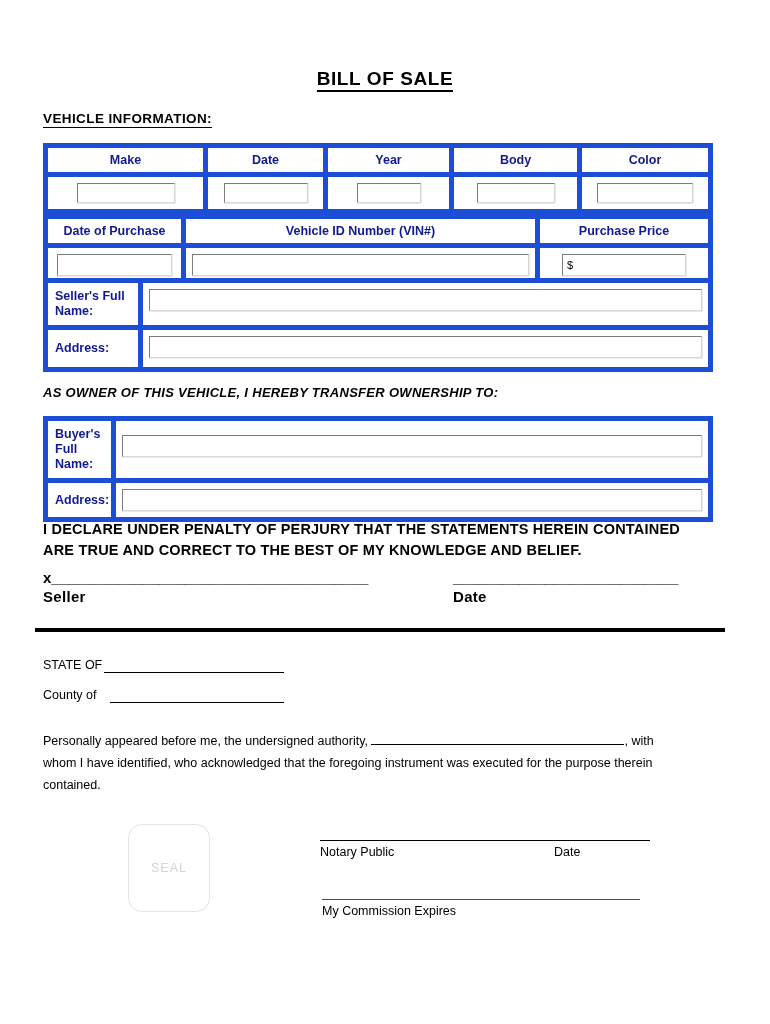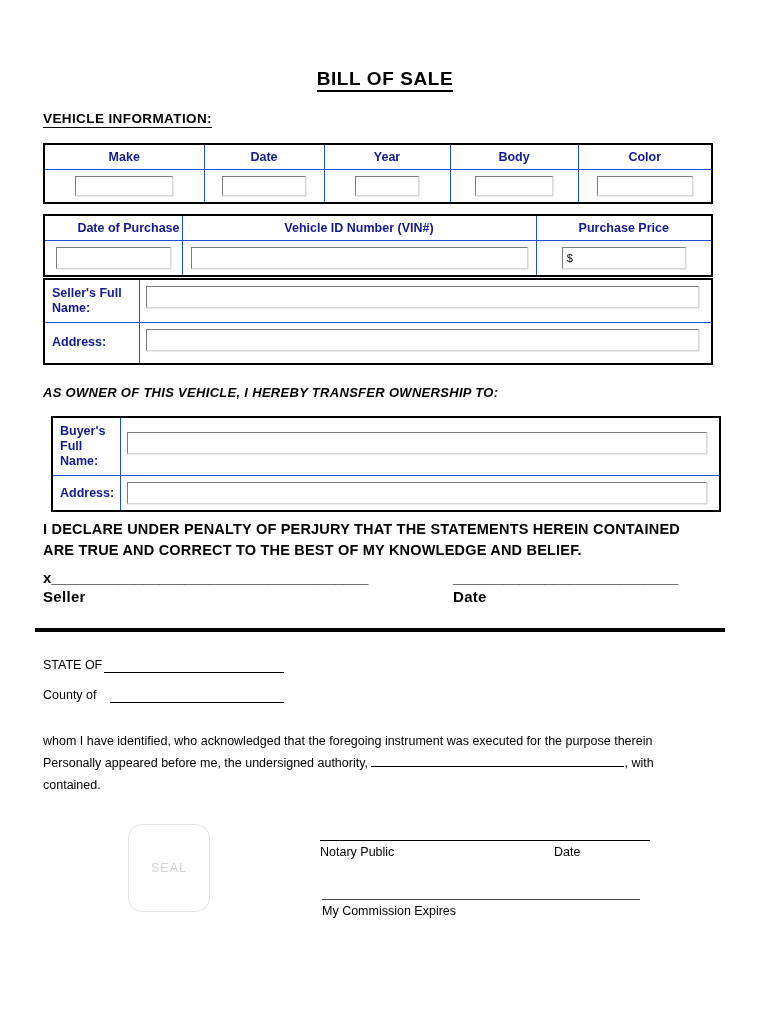--- a/index.html
+++ b/index.html
@@ -42,21 +42,21 @@
   .section-head span { border-bottom: 1.5px solid #000; padding-bottom: 1px; }
 
   
   .ftable {
     position: absolute;
     border: 2px solid #000;
     border-collapse: collapse;
     background: #fff;
   }
   .ftable td {
-    border: 1px solid #1d4ed8;
+    border: 5px solid #1d4ed8;
     padding: 0;
     vertical-align: top;
   }
   .hdr-cell {
     text-align: center;
     color: #111a8f;
     font-weight: bold;
     font-size: 12.5px;
     padding: 5px 2px 5px 2px !important;
     vertical-align: middle !important;
@@ -224,21 +224,21 @@
       <td class="fld-cell ctr">
         <span class="inp" style="width:96px;"></span>
       </td>
     </tr>
   </tbody>
     </table>
 
   <table class="ftable" style="top:214px; left:43px; width:670px;">
     <tbody>
         <tr>
-      <td class="hdr-cell" style="width:138px;text-align:right;">Date of Purchase</td>
+      <td class="hdr-cell" style="width:138px;">Date of Purchase</td>
       <td class="hdr-cell" style="width:354px;">Vehicle ID Number (VIN#)</td>
       <td class="hdr-cell">Purchase Price</td>
     </tr>
     <tr>
       <td class="fld-cell ctr" style="height:32px;">
         <span class="inp tall" style="width:115px;"></span>
       </td>
       <td class="fld-cell ctr">
         <span class="inp tall" style="width:337px;"></span>
       </td>
@@ -261,21 +261,21 @@
       <td class="lbl-cell mid" style="height:42px;">Address:</td>
       <td class="fld-cell">
         <span class="inp tall" style="width:553px;"></span>
       </td>
     </tr>
   </tbody>
     </table>
 
   <div class="transfer-line" style="top:385px;">AS OWNER OF THIS VEHICLE, I HEREBY TRANSFER OWNERSHIP TO:</div>
 
-  <table class="ftable" style="top:416px; left:43px; width:670px;margin-left:8px;">
+  <table class="ftable" style="top:416px; left:43px; width:670px;">
     <tbody>
         <tr>
       <td class="lbl-cell" style="width:68px; height:52px; line-height:1.2;">Buyer's Full Name:</td>
       <td class="fld-cell" style="padding-top:14px !important;">
         <span class="inp tall" style="width:580px;"></span>
       </td>
     </tr>
     <tr>
       <td class="lbl-cell mid" style="height:34px;">Address:</td>
       <td class="fld-cell">
@@ -305,25 +305,25 @@
 
   <div class="notary-label" style="left:43px; top:658px;">STATE OF</div>
   <div class="rule" style="left:104px; top:672px; width:180px;"></div>
   <span class="notary-label" style="left:108px; top:658px; font-size:12px;"></span>
 
   <div class="notary-label" style="left:43px; top:688px;">County of</div>
   <div class="rule" style="left:110px; top:702px; width:174px;"></div>
   <span class="notary-label" style="left:114px; top:688px; font-size:12px;"></span>
 
   <div class="para" style="top:730px;">
-    <div>whom I have identified, who acknowledged that the foregoing instrument was executed for the purpose therein</div>
     <div>
       <span>Personally appeared before me, the undersigned authority,</span>
       <span class="blank" style="width:253px;"><span></span></span><span>, with</span>
     </div>
+    <div>whom I have identified, who acknowledged that the foregoing instrument was executed for the purpose therein</div>
     <div>contained.</div>
   </div>
 
   <div class="seal" style="left:128px; top:824px; width:82px; height:88px;align-items:center;">
     <span>SEAL</span>
   </div>
 
   <div class="rule" style="left:320px; top:840px; width:330px;"></div>
   <div class="notary-label" style="left:320px; top:845px;">Notary Public</div>
   <div class="notary-label" style="left:554px; top:845px;">Date</div>

